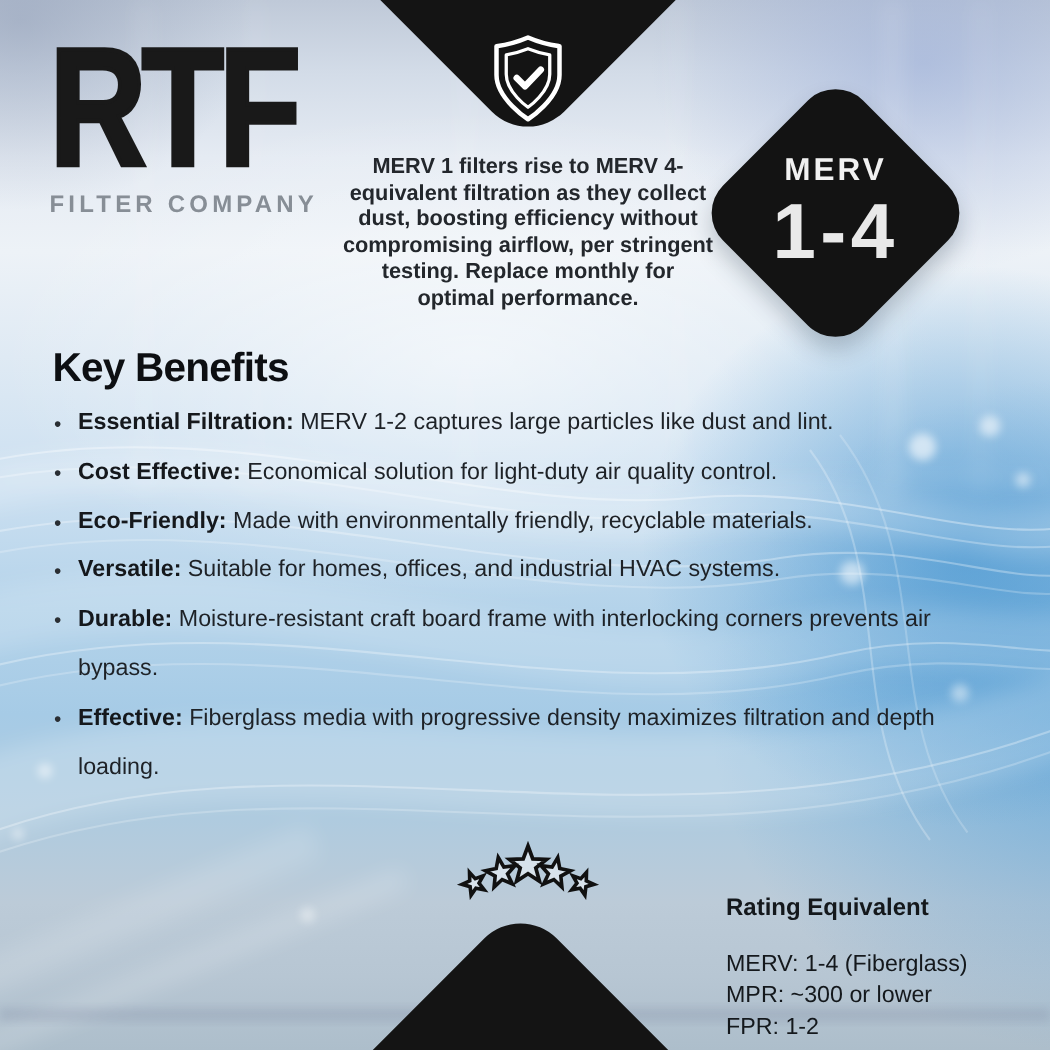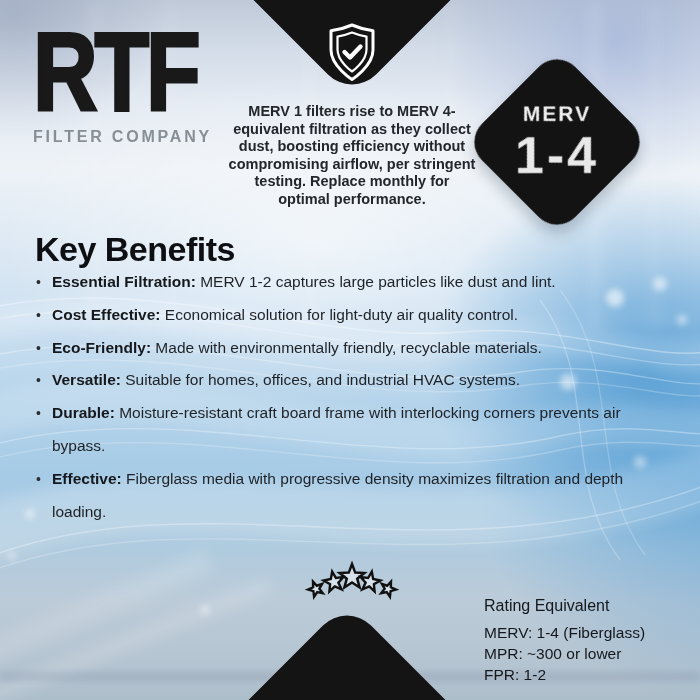--- a/index.html
+++ b/index.html
@@ -54,21 +54,21 @@
     position:absolute;inset:0;display:flex;flex-direction:column;
     align-items:center;justify-content:center;transform:rotate(-45deg);
     color:#f1f1f1;
   }
   .merv-label{font-weight:bold;font-size:21px;letter-spacing:2px;}
   .merv-range{font-weight:bold;font-size:52px;letter-spacing:3px;line-height:54px;margin-top:2px;color:#e9e9e9;}
 
   
   .benefits-heading{
     position:absolute;left:35px;top:230px;
-    font-weight:bold;font-size:34px;letter-spacing:-.5px;color:#0d0f12;
+    font-weight:bold;font-size:27px;letter-spacing:-.5px;color:#0d0f12;
   }
   .benefits-list{
     position:absolute;left:35px;top:266px;width:590px;
     margin:0;padding:0;list-style:none;
     font-size:15.5px;line-height:32.8px;color:#1e2227;
   }
   .benefits-list li{position:relative;padding-left:17px;}
   .benefits-list li::before{
     content:"\2022";position:absolute;left:1px;top:0;color:#2a2e33;font-size:14px;
   }
@@ -79,21 +79,21 @@
     position:absolute;left:242px;top:645px;width:210px;height:210px;
     background:#141414;border-radius:34px;transform:rotate(45deg);
   }
   .stars-wrap{position:absolute;left:292px;top:556px;width:120px;height:44px;}
 
   
   .rating{
     position:absolute;left:484px;top:595px;width:200px;
     font-size:15.5px;line-height:21px;color:#14181c;
   }
-  .rating-heading{font-weight:normal;font-size:16px;margin-bottom:6px;}
+  .rating-heading{font-weight:bold;font-size:16px;margin-bottom:16px;}
 </style>
 </head>
 <body>
 
 <div class="canvas">
 
   <svg class="bg-art" width="700" height="700" viewBox="0 0 700 700">
     <defs>
       <filter id="soft" x="-40%" y="-40%" width="180%" height="180%">
           <feGaussianBlur stdDeviation="7"></feGaussianBlur>

